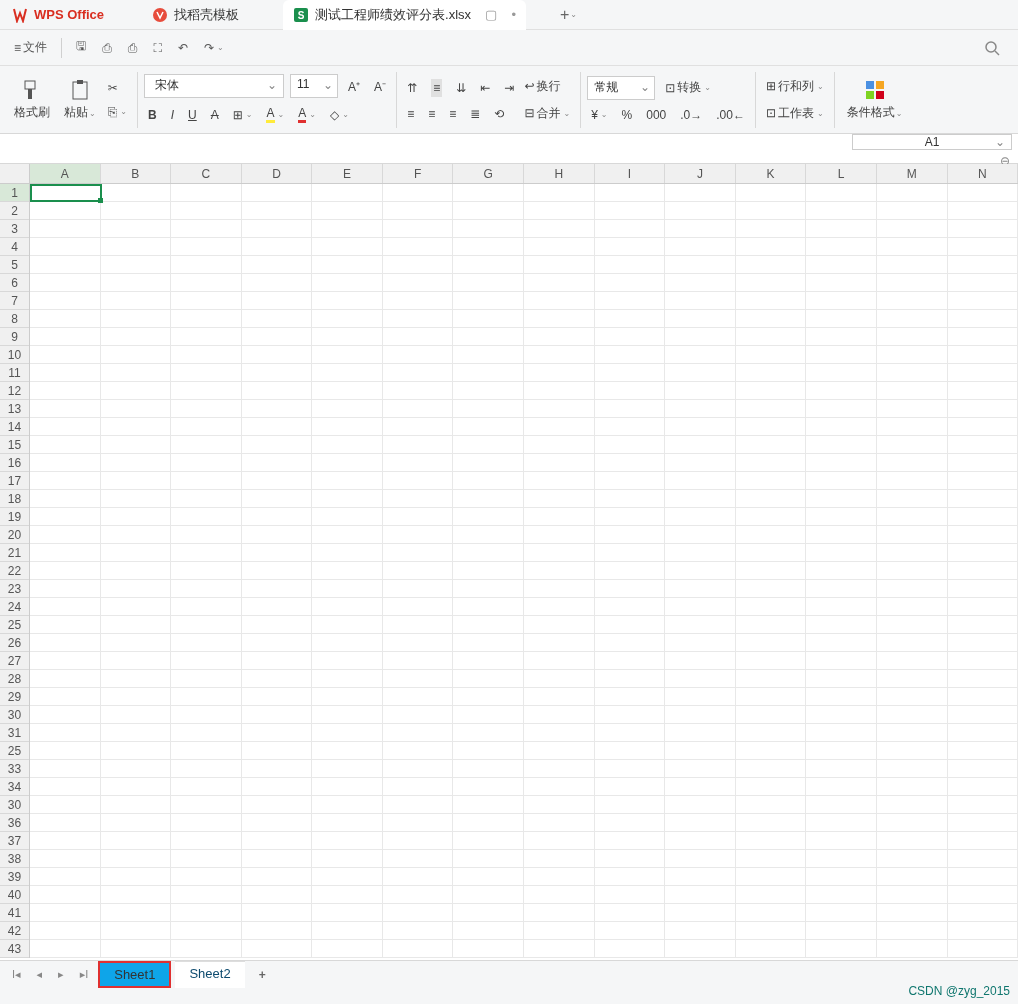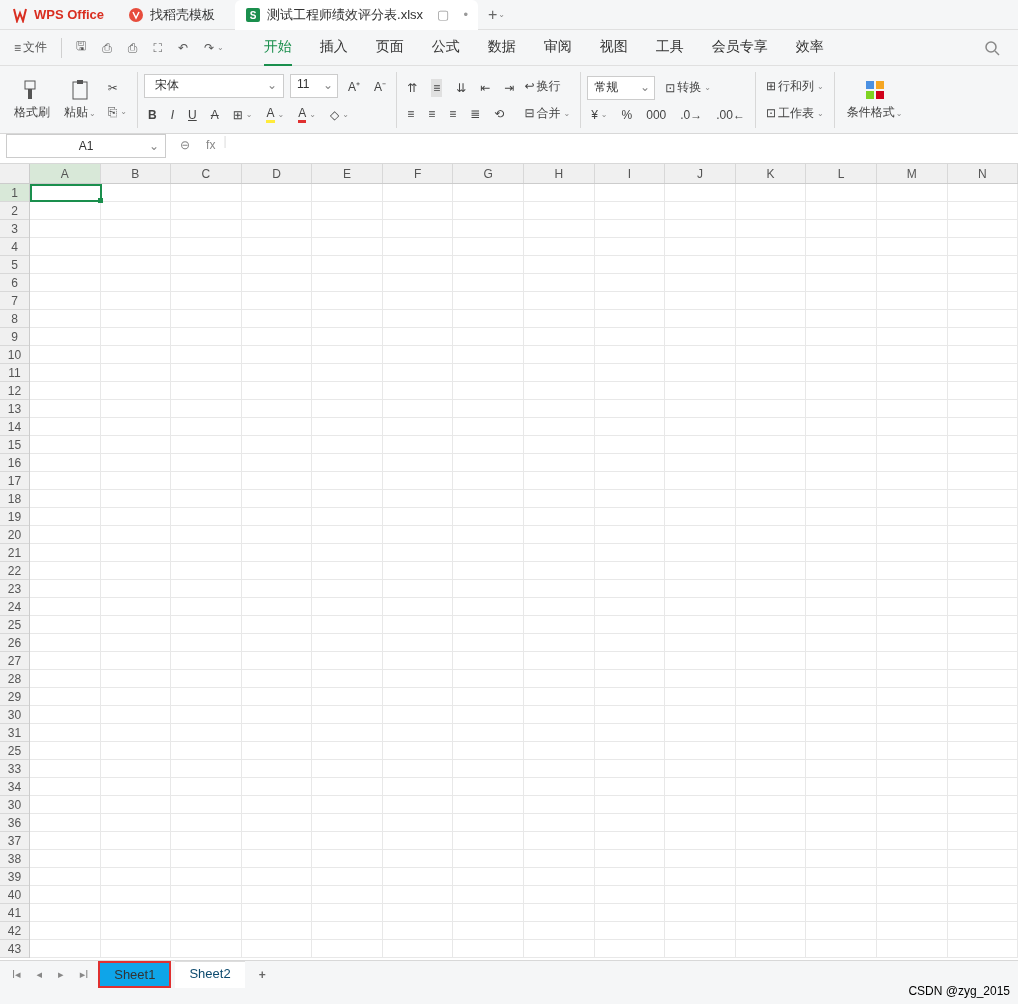--- a/index.html
+++ b/index.html
@@ -1,18 +1,18 @@
 <!DOCTYPE html>
 <html><head>
 <meta charset="utf-8">
 <style>
 * { box-sizing: border-box; margin: 0; padding: 0; font-family: "Microsoft YaHei", sans-serif; }
 body { width: 1018px; height: 1004px; background: #f5f6f7; font-size: 12px; color: #333; overflow: hidden; }
 
-.titlebar { height: 30px; background: #f5f6f7; display: flex; align-items: center; border-bottom: 1px solid #e0e0e0; }
+.titlebar { height: 30px; background: #f5f6f7; display: flex; align-items: center; border-bottom: 1px solid #e0e0e0; gap: 24px; }
 .tab { height: 30px; display: flex; align-items: center; padding: 0 12px; font-size: 13px; cursor: pointer; }
 .tab-wps { font-weight: bold; color: #d92e20; gap: 6px; }
 .tab-dao { gap: 6px; }
 .tab-file { background: #fff; border-top-left-radius: 6px; border-top-right-radius: 6px; gap: 6px; padding: 0 10px; margin-left: 8px; }
 .tab-file svg { flex-shrink: 0; }
 .tab-close { margin-left: 8px; color: #999; }
 .tab-add { padding: 0 10px; color: #666; font-size: 16px; }
 
 .menubar { height: 36px; background: #f5f6f7; display: flex; align-items: center; padding: 0 8px; gap: 4px; border-bottom: 1px solid #e0e0e0; }
 .menu-btn { padding: 4px 6px; cursor: pointer; color: #555; display: flex; align-items: center; gap: 2px; }
@@ -31,21 +31,21 @@
 .rib-label { font-size: 12px; color: #444; }
 .font-select { height: 24px; border: 1px solid #ccc; background: #fff; padding: 2px 20px 2px 10px; font-size: 12px; min-width: 140px; position: relative; }
 .font-select::after { content: "⌄"; position: absolute; right: 6px; top: 3px; color: #888; }
 .size-select { height: 24px; border: 1px solid #ccc; background: #fff; padding: 2px 18px 2px 6px; font-size: 12px; width: 48px; position: relative; }
 .size-select::after { content: "⌄"; position: absolute; right: 4px; top: 3px; color: #888; }
 .num-select { height: 24px; border: 1px solid #ccc; background: #fff; padding: 2px 16px 4px 6px; font-size: 12px; width: 68px; position: relative; }
 .num-select::after { content: "⌄"; position: absolute; right: 4px; top: 3px; color: #888; }
 .icon-lg { width: 24px; height: 24px; display: inline-flex; align-items: center; justify-content: center; }
 .dd { font-size: 8px; color: #888; margin-left: 1px; }
 
-.formulabar { height: 30px; background: #fff; display: flex; align-items: flex-start; border-bottom: 1px solid #d8d8d8; }
+.formulabar { height: 30px; background: #fff; display: flex; align-items: flex-end; border-bottom: 1px solid #d8d8d8; flex-direction: column; }
 .namebox { width: 160px; height: 24px; border: 1px solid #ccc; margin: 0 6px; display: flex; align-items: center; justify-content: center; font-size: 12px; position: relative; background: #fff; }
 .namebox::after { content: "⌄"; position: absolute; right: 6px; color: #888; }
 .fb-btn { padding: 4px 8px; color: #888; cursor: pointer; }
 .fb-fx { font-family: serif; }
 .fb-input { flex: 1; height: 24px; border: none; padding: 0 6px; }
 
 .grid-wrap { position: relative; background: #fff; height: 796px; overflow: hidden; }
 .grid-corner { position: absolute; top: 0; left: 0; width: 30px; height: 20px; background: #f0f0f0; border-right: 1px solid #ccc; border-bottom: 1px solid #ccc; }
 .col-headers { position: absolute; top: 0; left: 30px; right: 0; height: 20px; display: flex; background: #f0f0f0; border-bottom: 1px solid #ccc; }
 .col-h { width: 72px; text-align: center; line-height: 20px; border-right: 1px solid #d8d8d8; font-size: 12px; color: #555; cursor: pointer; }
@@ -58,21 +58,21 @@
 .cell { width: 72px; height: 18px; border-right: 1px solid #e8e8e8; border-bottom: 1px solid #e8e8e8; }
 .active-cell { position: absolute; top: 20px; left: 30px; width: 72px; height: 18px; border: 2px solid #1a8f4d; pointer-events: none; }
 .active-cell::after { content: ""; position: absolute; right: -3px; bottom: -3px; width: 5px; height: 5px; background: #1a8f4d; }
 
 .sheetbar { height: 28px; background: #f5f6f7; display: flex; align-items: center; border-top: 1px solid #d8d8d8; padding: 0 6px; gap: 4px; }
 .sheet-nav { padding: 4px 6px; color: #888; cursor: pointer; font-size: 11px; }
 .sheet-tab { padding: 4px 14px; cursor: pointer; font-size: 13px; background: #fff; border-top: 1px solid #ddd; }
 .sheet-tab.selected { border: 2px solid #e03030; color: #333; background: #0ea5e9; }
 .sheet-tab.sheet2 { color: #0c4a6e; font-weight: 500; }
 .sheet-add { padding: 4px 10px; color: #666; cursor: pointer; font-weight: bold; }
-.watermark { position: absolute; right: 8px; bottom: 6px; color: #000000; font-size: 12px; }
+.watermark { position: absolute; right: 8px; bottom: 6px; color: #0f766e; font-size: 12px; }
 
 svg { display: block; }
 </style>
 </head>
 <body>
 
 <div class="titlebar">
   <div class="tab tab-wps">
     <svg width="16" height="16">
         <path d="M2 2 L5 14 L8 6 L11 14 L14 2" stroke="#d92e20" stroke-width="2" fill="none"></path>
@@ -118,32 +118,20 @@
     </div>
   <div class="menu-btn">
       <span>⛶</span>
     </div>
   <div class="menu-btn">
       <span>↶</span>
     </div>
   <div class="menu-btn">
       <span>↷</span>
       <span class="dd">⌄</span>
-    </div>
-  <div class="menu-tabs">
-      <span class="menu-tab active">开始</span>
-      <span class="menu-tab">插入</span>
-      <span class="menu-tab">页面</span>
-      <span class="menu-tab">公式</span>
-      <span class="menu-tab">数据</span>
-      <span class="menu-tab">审阅</span>
-      <span class="menu-tab">视图</span>
-      <span class="menu-tab">工具</span>
-      <span class="menu-tab">会员专享</span>
-      <span class="menu-tab">效率</span>
     </div>
   <div class="menu-search">
     <svg width="16" height="16">
         <circle cx="7" cy="7" r="5" stroke="#888" stroke-width="1.5" fill="none"></circle>
         <line x1="11" y1="11" x2="15" y2="15" stroke="#888" stroke-width="1.5"></line>
       </svg>
   </div>
 </div>
 
 <div class="ribbon">

